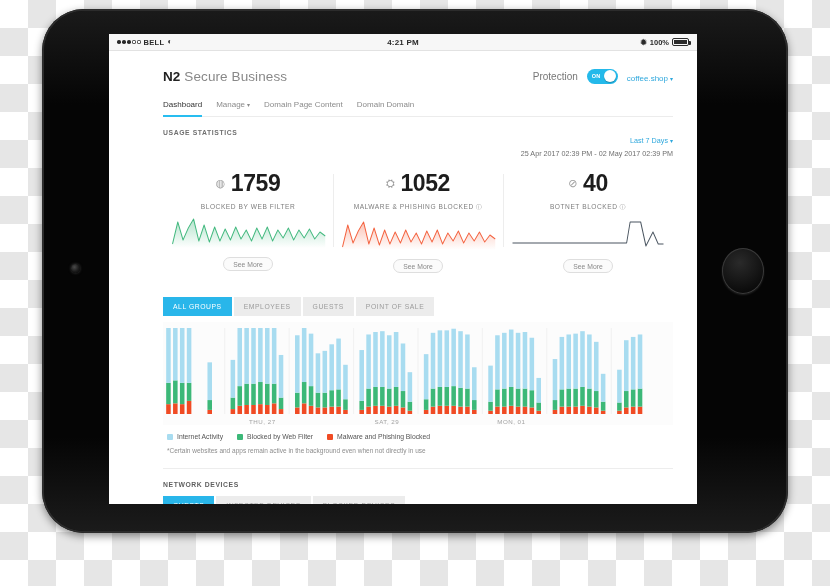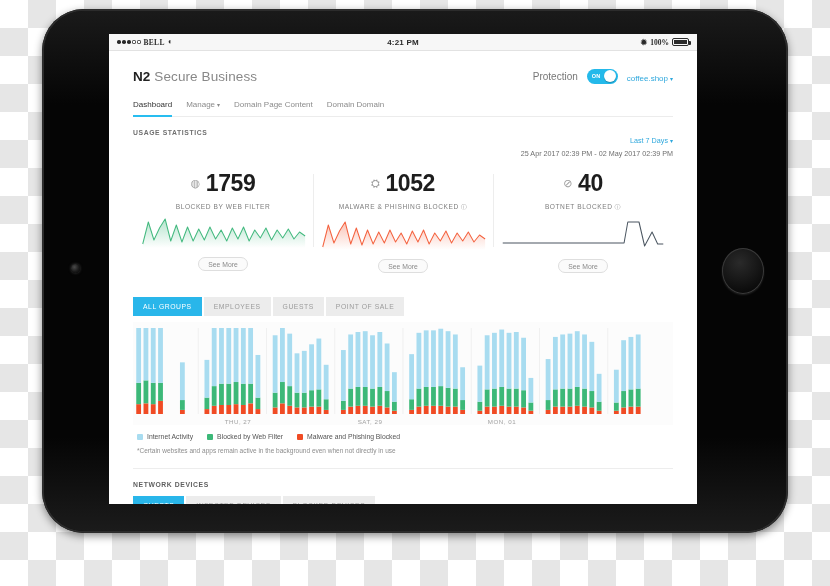--- a/index.html
+++ b/index.html
@@ -51,41 +51,41 @@
   }
 
   
   .status-bar {
     height: 17px; background: #f7f7f7;
     border-bottom: 1px solid #e2e2e2;
     display: flex; align-items: center;
     padding: 0 8px; font-size: 7.5px; color: #2a2a2a;
     font-weight: bold;
   }
-  .sb-left, .sb-right { display: flex; align-items: center; gap: 3px; flex: 1; font-family: Liberation Serif, serif; }
+  .sb-left, .sb-right { display: flex; align-items: center; gap: 3px; flex: 1; }
   .sb-right { justify-content: flex-end; }
   .sb-center { font-size: 8px; letter-spacing: .2px; }
   .dots { display: flex; gap: 1.5px; align-items: center; }
   .dot { width: 3.5px; height: 3.5px; border-radius: 50%; background: #2a2a2a; }
   .dot.off { background: #ffffff; box-shadow: inset 0 0 0 .7px #2a2a2a; }
   .carrier { letter-spacing: .3px; }
   .wifi-ico { font-size: 8px; line-height: 1; }
   .bt-ico { font-size: 8px; }
   .battery {
     width: 17px; height: 7.5px; border: 1px solid #2a2a2a;
     border-radius: 2px; position: relative; padding: 1px;
   }
   .battery::after {
     content:""; position: absolute; right: -3px; top: 2px;
     width: 1.6px; height: 3.5px; background: #2a2a2a; border-radius: 0 1px 1px 0;
   }
   .battery i { display: block; height: 100%; width: 100%; background: #2a2a2a; }
 
   
-  .app { padding: 0 24px; background: #fff; height: calc(100% - 17px); }
+  .app { padding: 0 24px; background: #fff; height: calc(100% - 17px); margin-left: 30px; }
 
   .app-header { display: flex; align-items: center; padding-top: 16px; }
   .brand { font-size: 13.5px; color: #888; letter-spacing: .1px; }
   .brand b { color: #222; font-weight: bold; }
   .header-right { margin-left: auto; display: flex; align-items: center; gap: 9px; }
   .prot-label { font-size: 10px; color: #777; }
   .toggle {
     width: 31px; height: 15px; border-radius: 9px; background: #24b9ea;
     position: relative; display: flex; align-items: center;
   }

